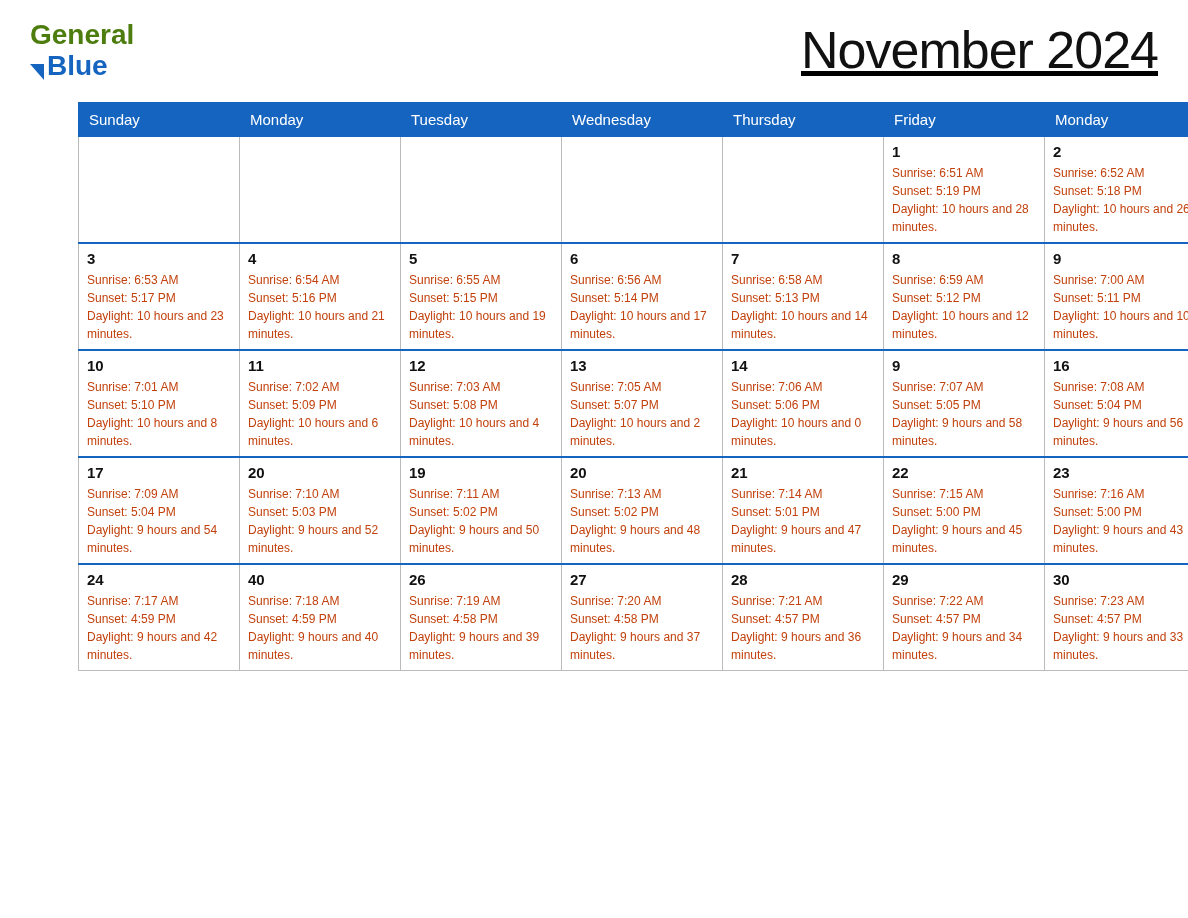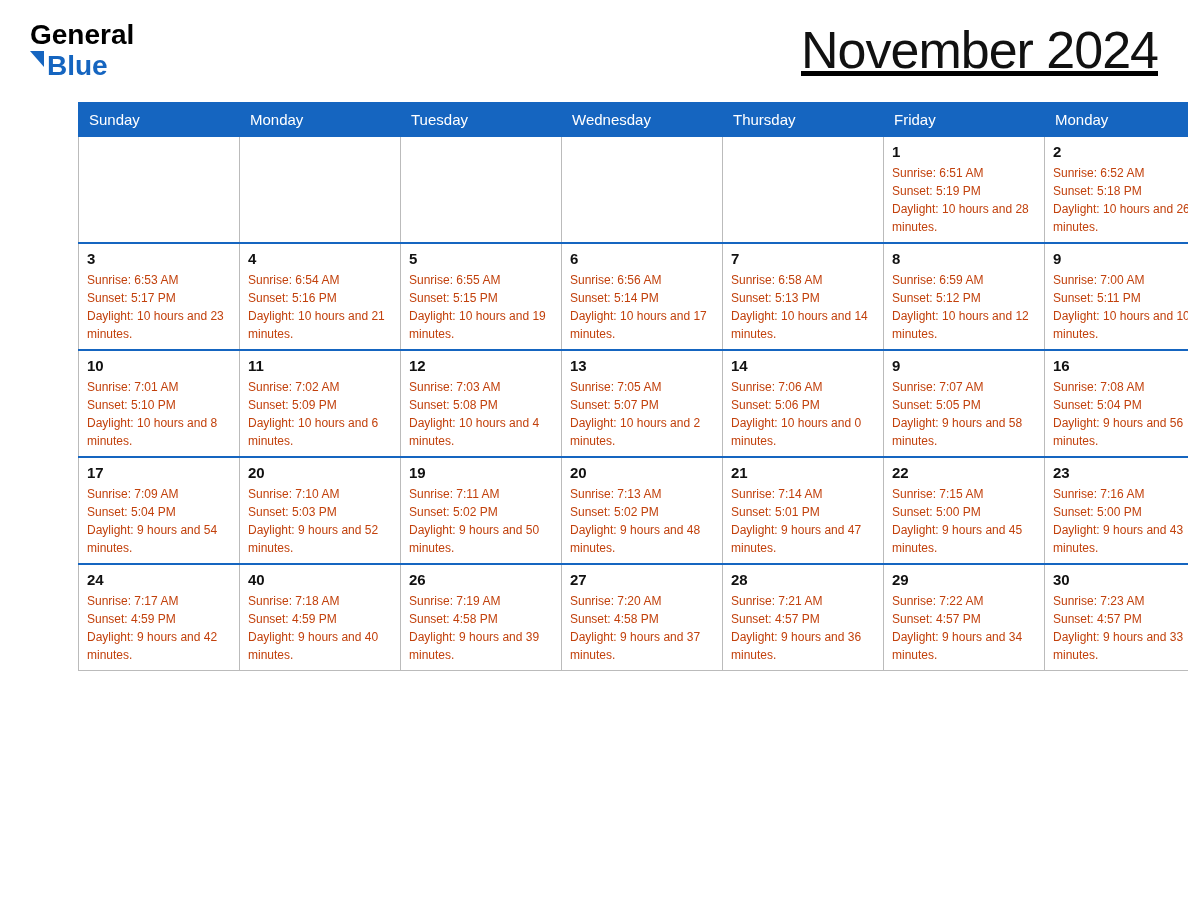--- a/index.html
+++ b/index.html
@@ -17,30 +17,30 @@
       margin-bottom: 20px;
     }
     .logo {
       display: flex;
       flex-direction: column;
       align-items: flex-start;
     }
     .logo-general {
       font-size: 28px;
       font-weight: bold;
-      color: #000000;
+      color: #4d7c0f;
       line-height: 1.1;
     }
     .logo-blue {
       font-size: 28px;
       font-weight: bold;
       color: #1565c0;
       line-height: 1.1;
       display: flex;
-      align-items: flex-start;
+      align-items: flex-end;
     }
     .logo-triangle {
       width: 0;
       height: 0;
       border-left: 14px solid transparent;
       border-right: 0px solid transparent;
       border-top: 16px solid #1565c0;
       margin-right: 3px;
       margin-bottom: 2px;
     }

